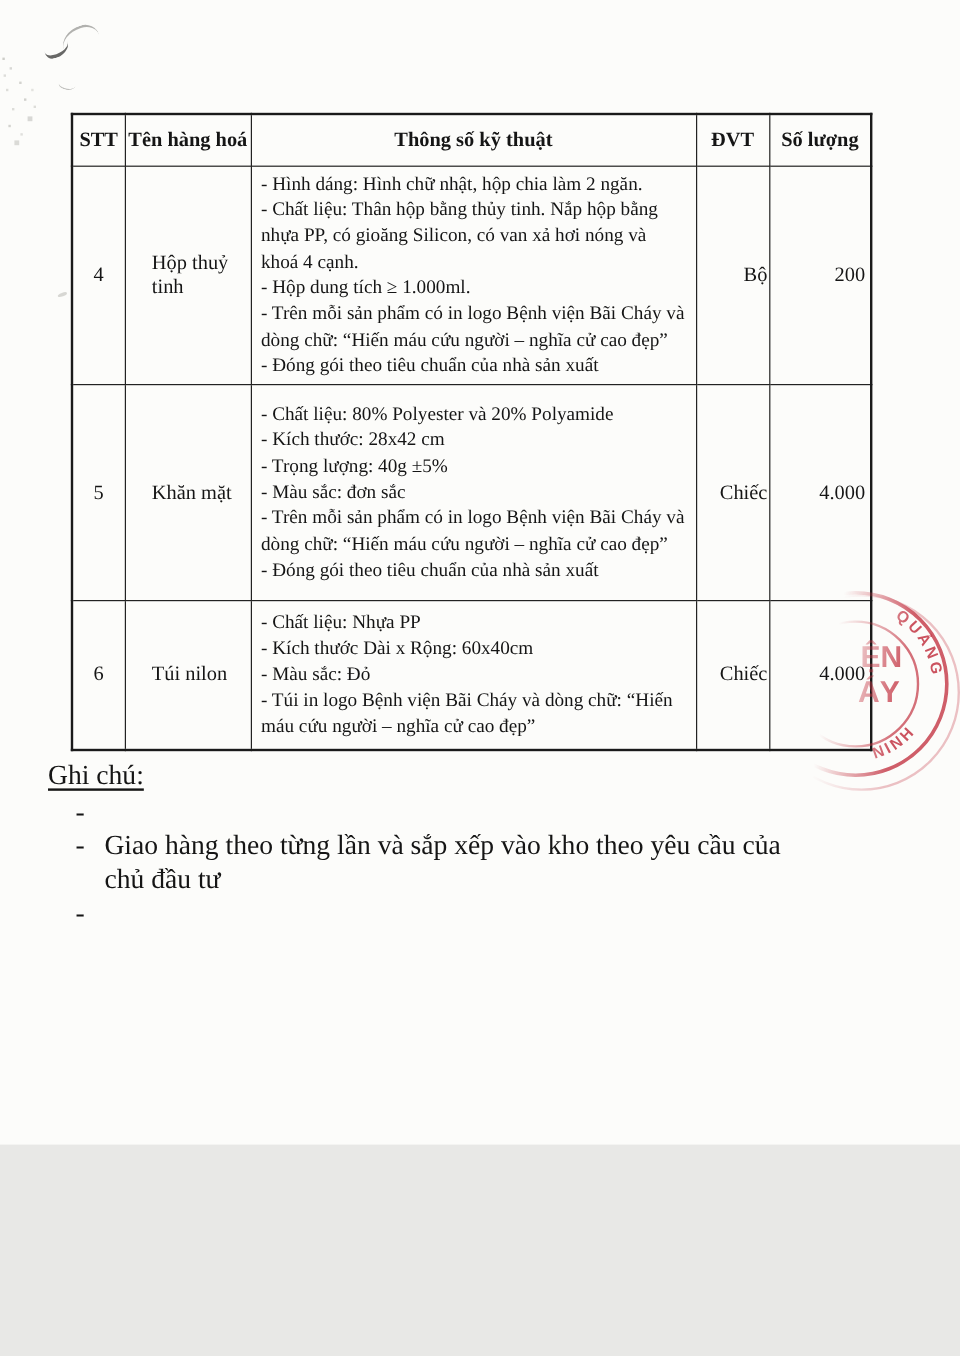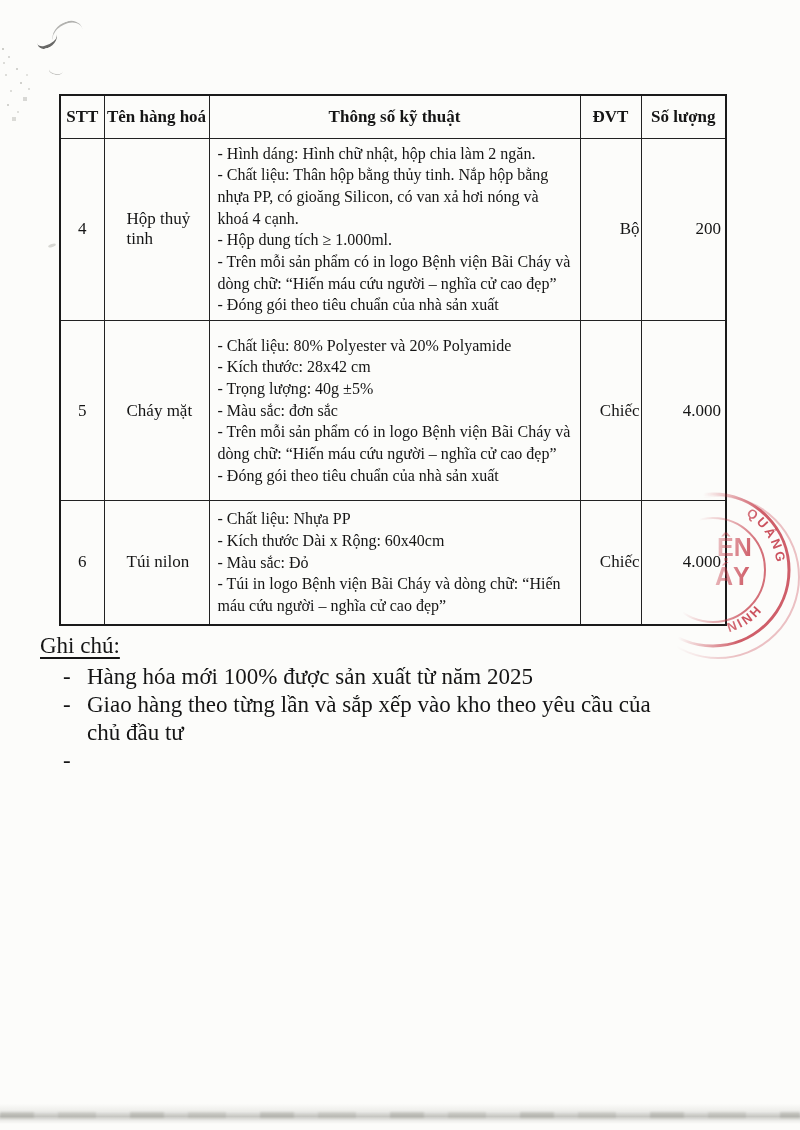--- a/index.html
+++ b/index.html
@@ -1,17 +1,17 @@
 <!DOCTYPE html>
 <html><head>
 <meta charset="utf-8">
 <style>
   html,body{margin:0;padding:0;background:#e8e8e6;}
   .page{
-    position:relative;width:800px;height:1130px;margin:0 auto;
+    position:relative;width:800px;height:954px;margin:0 auto;
     background:#fcfcfa;overflow:hidden;
     font-family:"Liberation Serif", serif;color:#151515;
   }
 
   
   .spec-table{
     position:absolute;left:59px;top:94px;width:666px;
     border-collapse:collapse;table-layout:fixed;
   }
   .spec-table th,.spec-table td{
@@ -118,21 +118,21 @@
             <div class="spec-line">- Chất liệu: Thân hộp bằng thủy tinh. Nắp hộp bằng nhựa PP, có gioăng Silicon, có van xả hơi nóng và khoá 4 cạnh.</div>
             <div class="spec-line">- Hộp dung tích ≥ 1.000ml.</div>
             <div class="spec-line">- Trên mỗi sản phẩm có in logo Bệnh viện Bãi Cháy và dòng chữ: “Hiến máu cứu người – nghĩa cử cao đẹp”</div>
             <div class="spec-line">- Đóng gói theo tiêu chuẩn của nhà sản xuất</div>
           </td>
           <td class="col-dvt">Bộ</td>
           <td class="col-qty">200</td>
         </tr>
         <tr>
           <td class="col-stt">5</td>
-          <td class="col-name">Cháy mặt</td>
+          <td class="col-name">Khăn mặt</td>
           <td class="col-specs">
             <div class="spec-line">- Chất liệu: 80% Polyester và 20% Polyamide</div>
             <div class="spec-line">- Kích thước: 28x42 cm</div>
             <div class="spec-line">- Trọng lượng: 40g ±5%</div>
             <div class="spec-line">- Màu sắc: đơn sắc</div>
             <div class="spec-line">- Trên mỗi sản phẩm có in logo Bệnh viện Bãi Cháy và dòng chữ: “Hiến máu cứu người – nghĩa cử cao đẹp”</div>
             <div class="spec-line">- Đóng gói theo tiêu chuẩn của nhà sản xuất</div>
           </td>
           <td class="col-dvt">Chiếc</td>
           <td class="col-qty">4.000</td>
@@ -150,21 +150,20 @@
           <td class="col-qty">4.000</td>
         </tr>
       </tbody>
   </table>
 
   <div class="notes">
     <div class="notes-heading">Ghi chú:</div>
     <div>
         <div class="note-item">
           <span class="note-dash">-</span>
-          <span>Hàng hóa mới 100% được sản xuất từ năm 2025</span>
         </div>
         <div class="note-item">
           <span class="note-dash">-</span>
           <span>Giao hàng theo từng lần và sắp xếp vào kho theo yêu cầu của chủ đầu tư</span>
         </div>
         <div class="note-item">
           <span class="note-dash">-</span>
         </div>
       </div>
   </div>

